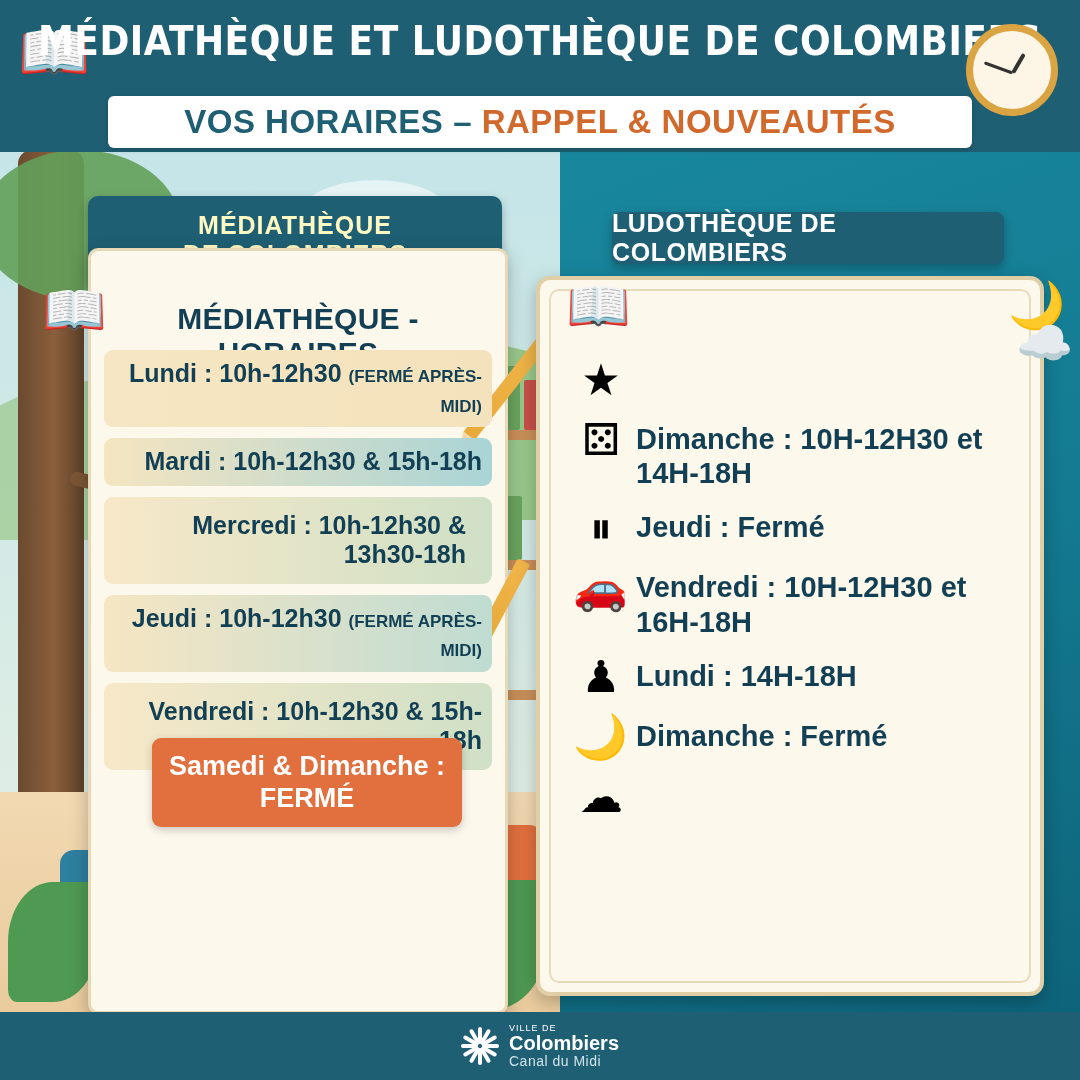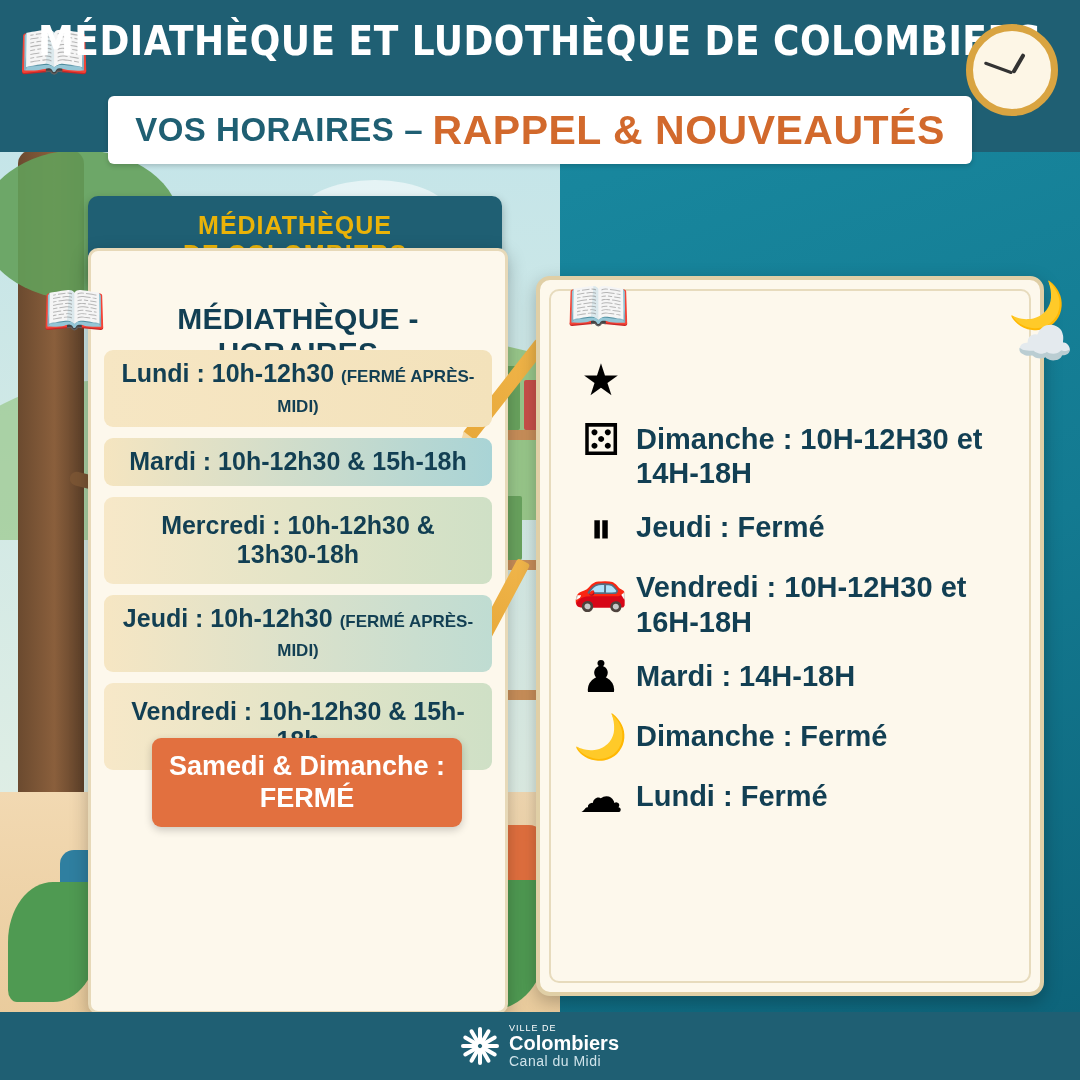--- a/index.html
+++ b/index.html
@@ -91,58 +91,58 @@
     position:absolute;left:0;top:0;width:1080px;height:152px;
     background:#1f5f73;
   }
   .header-title{
     position:absolute;left:0;top:18px;width:1080px;text-align:center;
     color:#ffffff;font-size:40px;font-weight:bold;letter-spacing:.5px;
     text-transform:uppercase;
     font-family:"DejaVu Sans Condensed","Liberation Sans",sans-serif;
   }
   .subtitle-bar{
-    position:absolute;left:108px;top:96px;width:864px;height:68px;
+    position:absolute;left:108px;top:96px;width:864px;height:52px;
     background:#ffffff;border-radius:6px;
     display:flex;align-items:center;justify-content:center;
     box-shadow:0 2px 5px rgba(0,0,0,.18);
   }
   .sub-a{color:#1f5f73;font-size:33px;font-weight:bold;text-transform:uppercase;letter-spacing:.5px;}
   .sub-dash{color:#1f5f73;font-size:33px;font-weight:bold;margin:0 10px;}
-  .sub-b{color:#d2692c;font-size:41px;font-weight:bold;text-transform:uppercase;letter-spacing:.5px;}
+  .sub-b{color:#d2692c;font-size:33px;font-weight:bold;text-transform:uppercase;letter-spacing:.5px;}
 
   .book-icon-hdr{position:absolute;left:18px;top:18px;font-size:58px;}
   .clock-hdr{
     position:absolute;right:22px;top:24px;width:92px;height:92px;border-radius:50%;
     background:#fdf6e6;border:7px solid #d9a441;box-sizing:border-box;
   }
   .clock-hand{position:absolute;background:#333;border-radius:2px;transform-origin:bottom center;}
 
   
   .card-left{
     position:absolute;left:88px;top:248px;width:414px;height:760px;
     background:#fdf8ec;border:3px solid #e7d9b8;border-radius:10px;
     box-shadow:0 6px 18px rgba(0,0,0,.25);
   }
   .tab-left{
     position:absolute;left:88px;top:196px;width:414px;height:88px;
     background:#1f5f73;border-radius:10px;
     display:flex;flex-direction:column;align-items:center;justify-content:center;
-    color:#eab308;font-size:25px;font-weight:bold;letter-spacing:1px;line-height:1.15;
+    color:#fef9c3;font-size:25px;font-weight:bold;letter-spacing:1px;line-height:1.15;
     text-transform:uppercase;box-shadow:0 4px 10px rgba(0,0,0,.28);
   }
   .left-head{
     position:absolute;left:108px;top:302px;width:380px;text-align:center;
     color:#123f53;font-size:30px;font-weight:bold;text-transform:uppercase;
     letter-spacing:.3px;
   }
   .rows{position:absolute;left:104px;top:350px;width:388px;}
   .row{
     border-radius:9px;margin-bottom:11px;padding:9px 10px;
-    text-align:center;color:#123f53;font-size:25px;font-weight:bold;line-height:1.18;
+    text-align:right;color:#123f53;font-size:25px;font-weight:bold;line-height:1.18;
     box-sizing:border-box;
   }
   .row .sm{font-size:17px;font-weight:bold;}
   .r1{background:linear-gradient(90deg,#f6e6c3,#f3e2bb);}
   .r2{background:linear-gradient(90deg,#f5e5c0,#a9d4d6);}
   .r3{background:linear-gradient(90deg,#f7e8c8,#cfe0c6);padding:14px 26px;}
   .r4{background:linear-gradient(90deg,#f6e6c3,#bfdcd2);}
   .r5{background:linear-gradient(90deg,#f7e8c8,#cfe0c6);padding:14px 10px;}
   .weekend{
     position:absolute;left:152px;top:738px;width:290px;
@@ -320,20 +320,21 @@
       <span>Jeudi : 10h-12h30</span>
       <span class="sm">(FERMÉ APRÈS-MIDI)</span>
     </div>
     <div class="row r5">
       <span>Vendredi : 10h-12h30 &amp; 15h-18h</span>
     </div>
   </div>
 
   <div class="weekend">Samedi &amp; Dimanche : FERMÉ</div>
 
+  <div class="tab-right">LUDOTHÈQUE DE COLOMBIERS</div>
   <div class="card-right"></div>
   <div class="book-right-sm">📖</div>
   <div class="moon-right">🌙</div>
   <div class="cloud-right">☁️</div>
 
   <div class="lud-list">
     <div class="lud-row">
       <div class="lud-ico">★</div>
     </div>
     <div class="lud-row">
@@ -343,29 +344,28 @@
     <div class="lud-row">
       <div class="lud-ico">⏸</div>
       <div class="lud-txt">Jeudi : Fermé</div>
     </div>
     <div class="lud-row">
       <div class="lud-ico">🚗</div>
       <div class="lud-txt">Vendredi : 10H-12H30 et 16H-18H</div>
     </div>
     <div class="lud-row">
       <div class="lud-ico">♟</div>
-      <div class="lud-txt">Mardi : 14H-18H</div>
+      <div class="lud-txt">Lundi : 14H-18H</div>
     </div>
     <div class="lud-row">
       <div class="lud-ico">🌙</div>
       <div class="lud-txt">Dimanche : Fermé</div>
     </div>
     <div class="lud-row">
       <div class="lud-ico">☁</div>
-      <div class="lud-txt">Lundi : Fermé</div>
     </div>
   </div>
 
   <div class="footer">
     <div class="footer-logo">
       <span style="transform:rotate(0deg)"></span>
       <span style="transform:rotate(30deg)"></span>
       <span style="transform:rotate(60deg)"></span>
       <span style="transform:rotate(90deg)"></span>
       <span style="transform:rotate(120deg)"></span>

